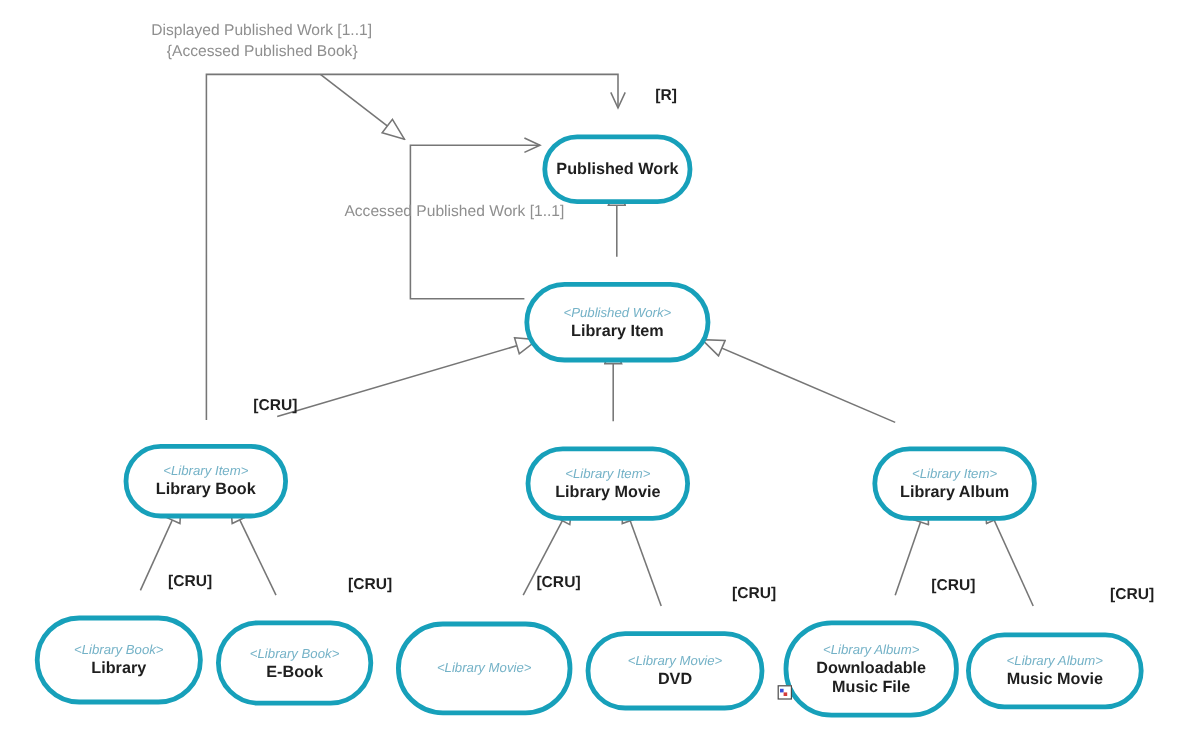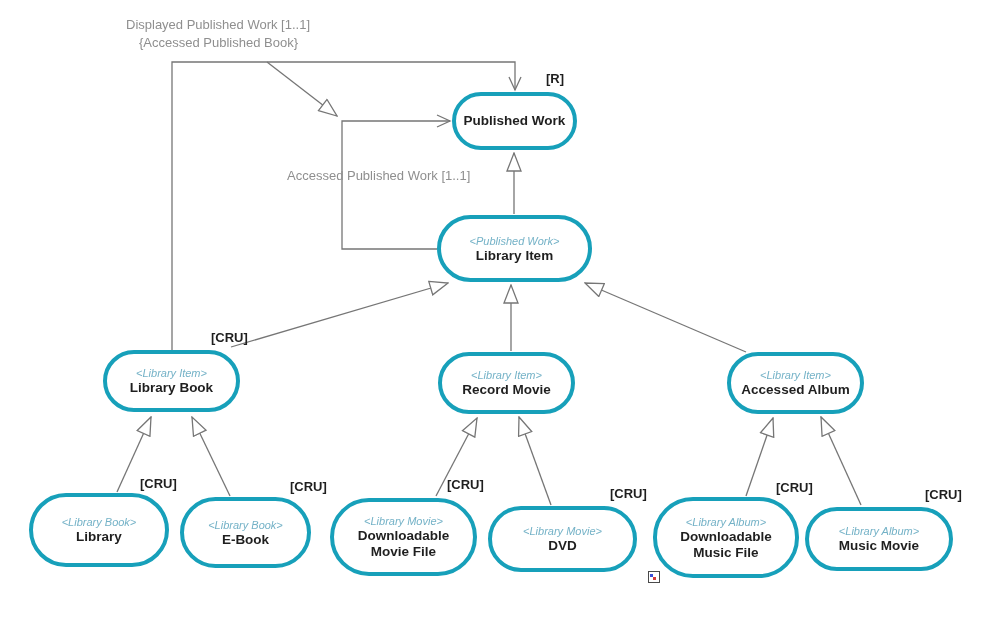--- a/index.html
+++ b/index.html
@@ -17,20 +17,21 @@
     box-sizing:border-box;
     border:4px solid #17a0ba;
     border-radius:40px;
     background:#ffffff;
     display:flex;
     flex-direction:column;
     justify-content:center;
     align-items:center;
     text-align:center;
     padding:0 6px;
+    margin-top:20px;
   }
   .stereo{
     font-size:11px;
     font-style:italic;
     color:#74b2c7;
     line-height:14px;
     white-space:nowrap;
   }
   .nname{
     font-size:13.5px;
@@ -119,41 +120,40 @@
     <div class="nname">Library Item</div>
   </div>
 
   <div class="node" style="left:103px;top:350px;width:137px;height:62px;">
     <div class="stereo">&lt;Library Item&gt;</div>
     <div class="nname">Library Book</div>
   </div>
 
   <div class="node" style="left:438px;top:352px;width:137px;height:62px;">
     <div class="stereo">&lt;Library Item&gt;</div>
-    <div class="nname">Record Movie</div>
+    <div class="nname">Library Movie</div>
   </div>
 
   <div class="node" style="left:727px;top:352px;width:137px;height:62px;">
     <div class="stereo">&lt;Library Item&gt;</div>
-    <div class="nname">Accessed Album</div>
+    <div class="nname">Library Album</div>
   </div>
 
   <div class="node" style="left:29px;top:493px;width:140px;height:74px;">
     <div class="stereo">&lt;Library Book&gt;</div>
     <div class="nname">Library</div>
   </div>
 
   <div class="node" style="left:180px;top:497px;width:131px;height:71px;">
     <div class="stereo">&lt;Library Book&gt;</div>
     <div class="nname">E-Book</div>
   </div>
 
   <div class="node" style="left:330px;top:498px;width:147px;height:78px;">
     <div class="stereo">&lt;Library Movie&gt;</div>
-    <div class="nname">Downloadable Movie File</div>
   </div>
 
   <div class="node" style="left:488px;top:506px;width:149px;height:66px;">
     <div class="stereo">&lt;Library Movie&gt;</div>
     <div class="nname">DVD</div>
   </div>
 
   <div class="node" style="left:653px;top:497px;width:146px;height:81px;">
     <div class="stereo">&lt;Library Album&gt;</div>
     <div class="nname">Downloadable Music File</div>

